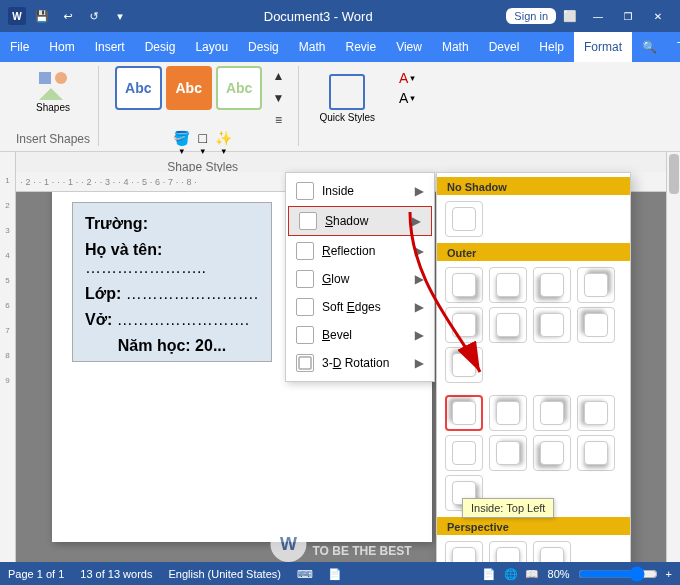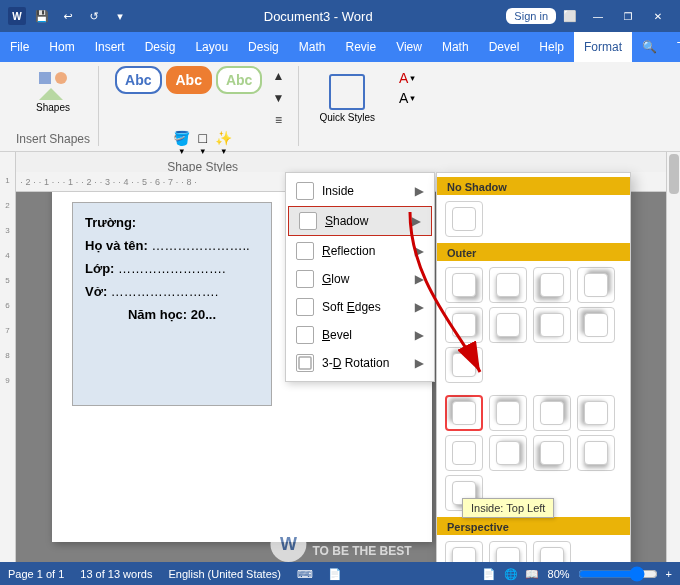--- a/index.html
+++ b/index.html
@@ -60,21 +60,21 @@
       padding: 0 8px;
       height: 80px;
     }
     .ribbon-group-content { display: flex; gap: 4px; align-items: flex-start; flex: 1; }
     .ribbon-group-label { font-size: 12px; color: #666; margin-top: 4px; text-align: center; }
     .shapes-icon { width: 40px; height: 50px; display: flex; flex-direction: column; align-items: center; justify-content: center; cursor: pointer; }
     .shapes-icon svg { width: 32px; height: 32px; }
     .quick-styles-btn { display: flex; flex-direction: column; align-items: center; padding: 4px; cursor: pointer; font-size: 10px; }
     .style-preview { width: 36px; height: 36px; border: 2px solid #4472c4; border-radius: 3px; margin-bottom: 2px; }
     .small-btn { width: 24px; height: 20px; background: transparent; border: none; cursor: pointer; display: flex; align-items: center; justify-content: center; font-size: 12px; color: #333; }
-    .abc-btn { background: white; border: 2px solid; border-radius: 11px; padding: 4px 8px; font-size: 14px; font-weight: bold; cursor: pointer; }
+    .abc-btn { background: white; border: 2px solid; border-radius: 4px; padding: 12px 8px; font-size: 14px; font-weight: bold; cursor: pointer; }
 
     
     .doc-area {
       background: #808080;
       flex: 1;
       position: relative;
       height: 400px;
       overflow: hidden;
     }
 
@@ -99,25 +99,25 @@
       left: 36px; top: 10px;
       width: 380px; height: 360px;
       background: white;
       box-shadow: 2px 2px 8px rgba(0,0,0,0.3);
     }
 
     
     .blue-box {
       position: absolute;
       left: 20px; top: 20px;
-      width: 200px; height: 204px;
+      width: 200px; height: 160px;
       background: #dce6f1;
       border: 1px solid #aaa;
       padding: 12px;
-      font-size: 13px;
+      font-size: 16px;
     }
     .blue-box-row { margin-bottom: 8px; }
     .blue-box-row strong { font-weight: bold; }
 
     .dropdown-main {
       position: absolute;
       left: 285px; top: 60px;
       width: 150px;
       background: white;
       border: 1px solid #ccc;

